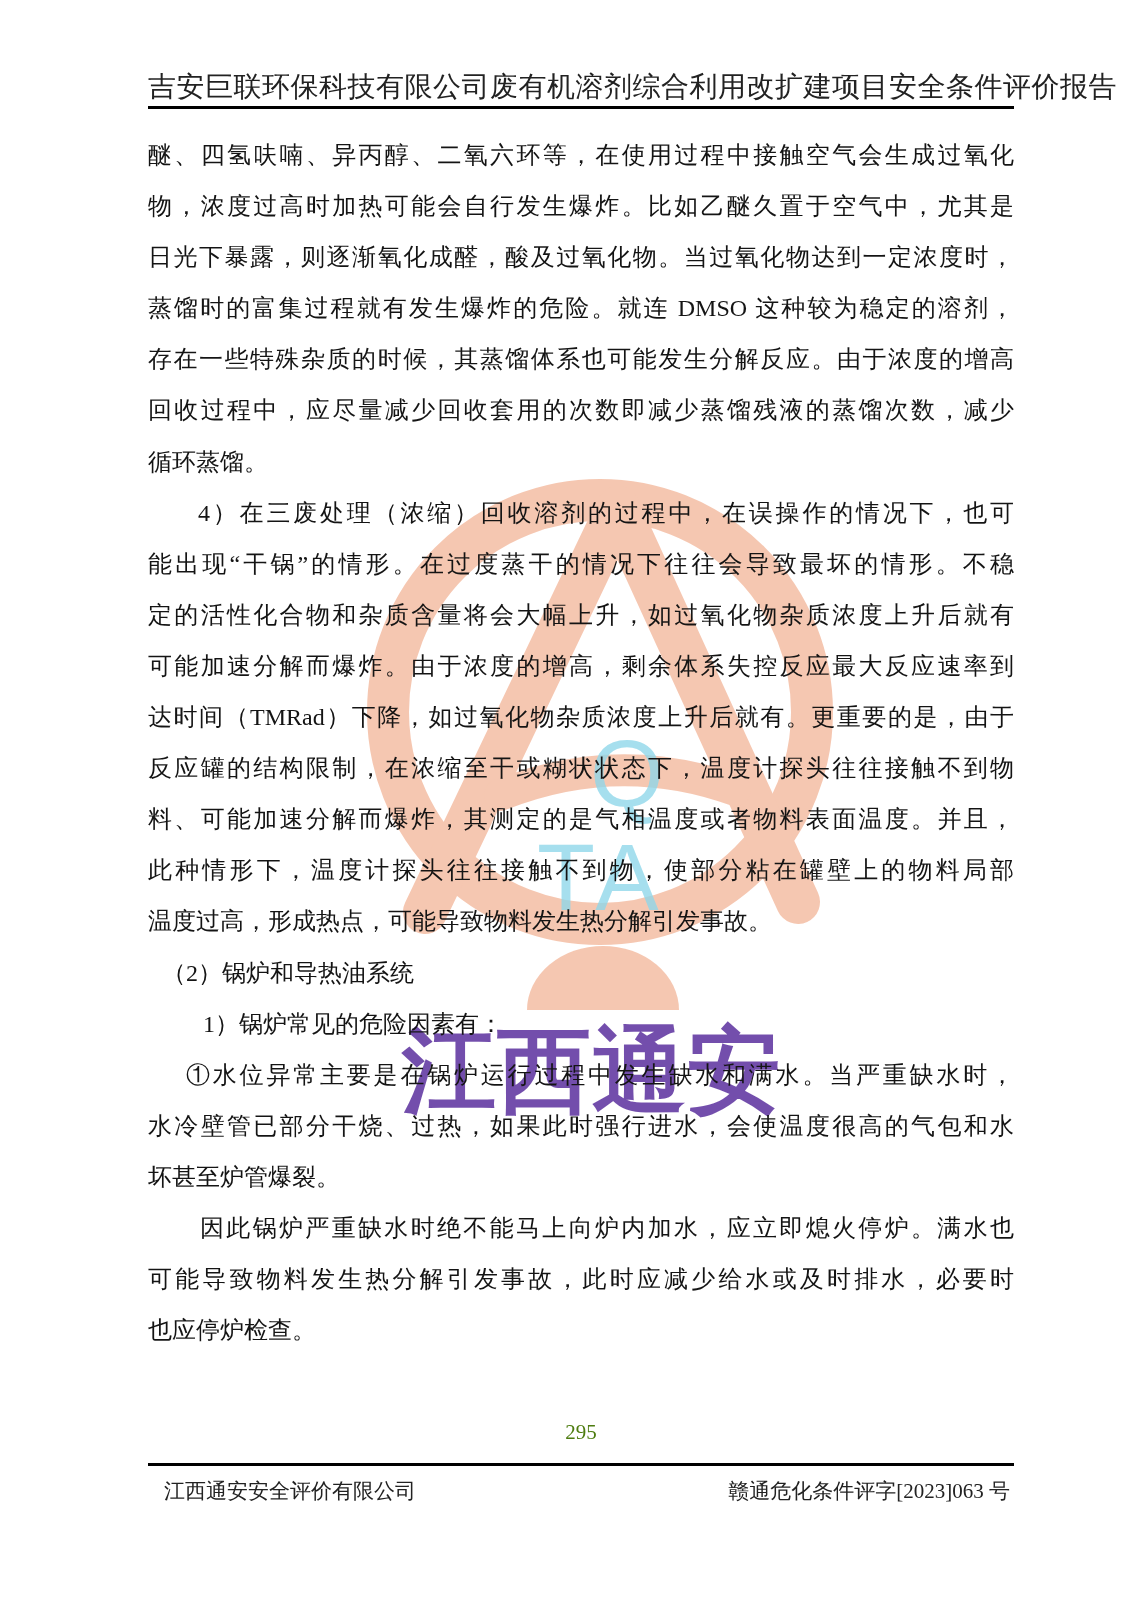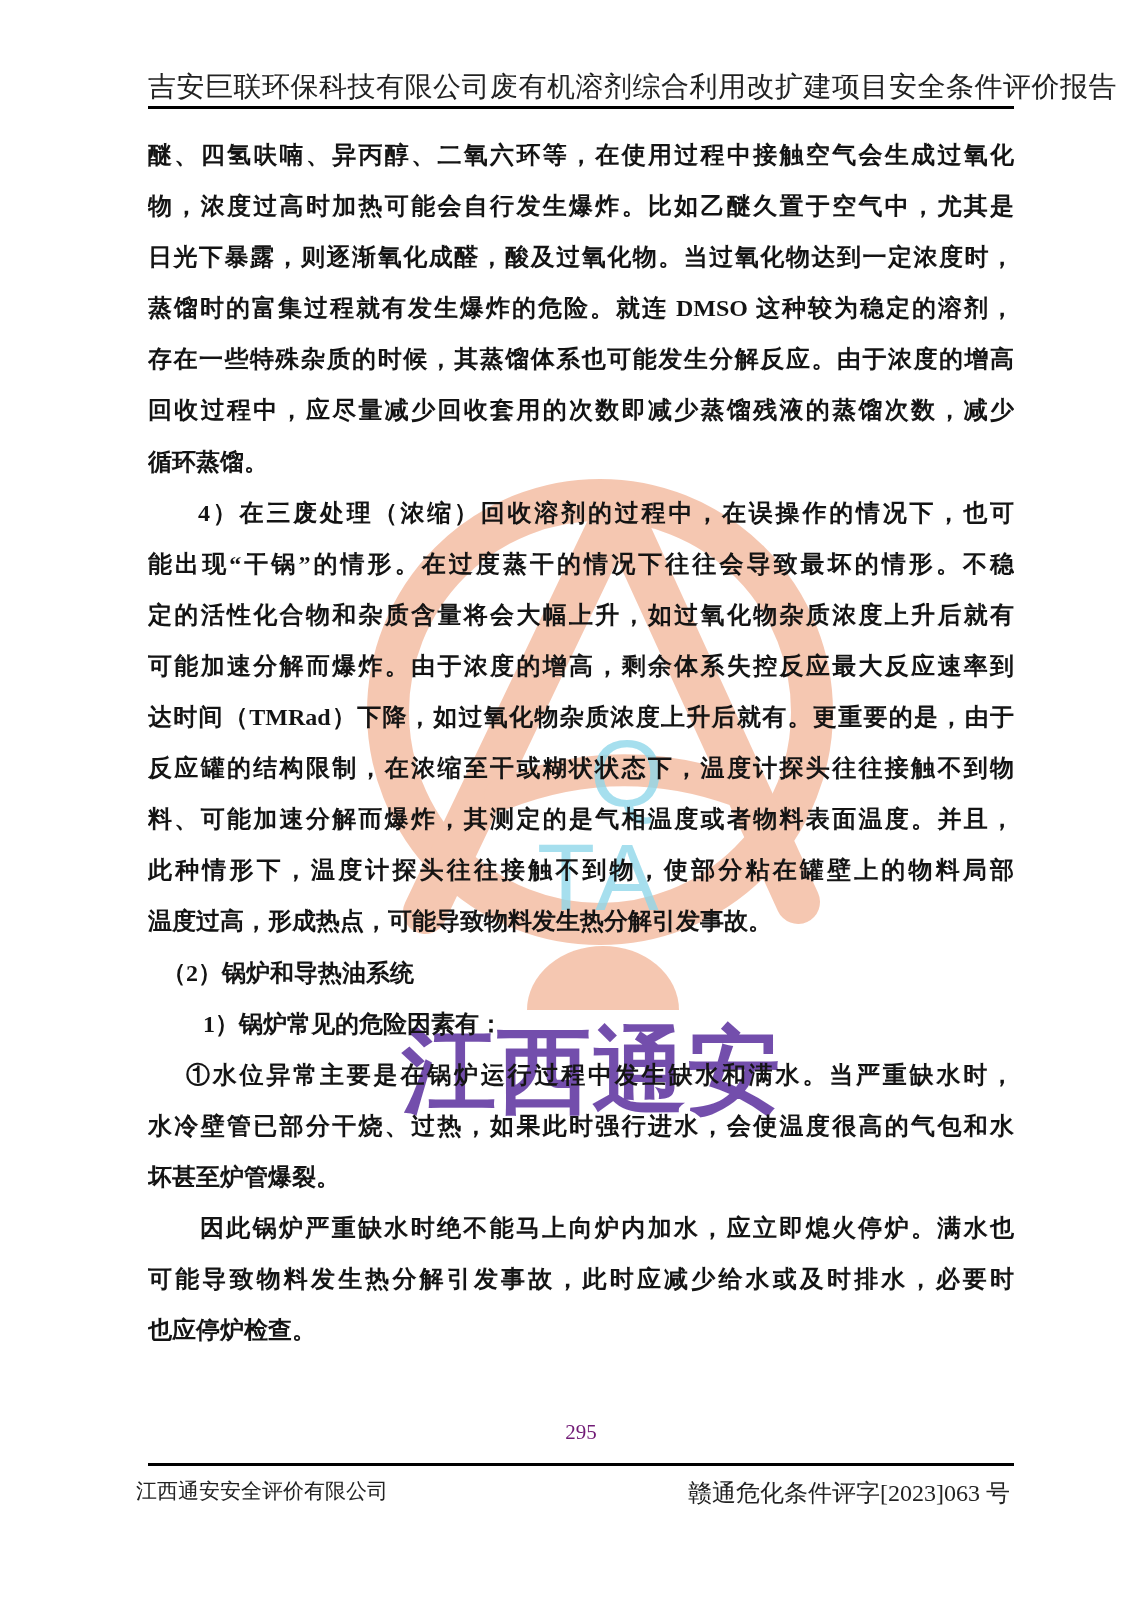--- a/index.html
+++ b/index.html
@@ -26,40 +26,40 @@
     position:absolute;left:0;top:0;z-index:0;pointer-events:none;
   }
   .wm-text{
     position:absolute;left:402px;top:1008px;z-index:0;
     font-family:"Liberation Sans","DejaVu Sans",sans-serif;
     font-size:94px;font-weight:700;letter-spacing:1px;
     color:#4c1d95;opacity:0.78;white-space:nowrap;pointer-events:none;
   }
   
   .textblock{
-    position:absolute;top:130px;left:148px;width:866px;z-index:1;font-weight:bold;
+    position:absolute;top:130px;left:148px;width:866px;z-index:1;
   }
   .ln{
     font-size:24px;line-height:51.1px;height:51.1px;overflow:hidden;
     text-align:justify;text-align-last:justify;color:#141414;
   }
   .ln.last{text-align:left;text-align-last:left;}
   
   .page-num{
     position:absolute;top:1420px;left:148px;width:866px;z-index:1;
-    text-align:center;font-size:21px;color:#701a75;
+    text-align:center;font-size:21px;color:#4d7c0f;
   }
   .footer-rule{
     position:absolute;top:1463px;left:148px;width:866px;height:3px;background:#000;z-index:1;
   }
   .footer-left{
-    position:absolute;top:1477px;left:136px;font-size:21px;color:#222;z-index:1;white-space:nowrap;
+    position:absolute;top:1477px;left:164px;font-size:21px;color:#222;z-index:1;white-space:nowrap;
   }
   .footer-right{
-    position:absolute;top:1477px;right:121px;font-size:24px;color:#222;z-index:1;white-space:nowrap;
+    position:absolute;top:1477px;right:121px;font-size:21px;color:#222;z-index:1;white-space:nowrap;
   }
 </style>
 </head>
 <body>
 
 <div class="page">
 
   <svg class="wm-svg" width="1131" height="1600" viewBox="0 0 1131 1600" aria-hidden="true">
     <g opacity="0.72">
       <circle cx="600" cy="712" r="212" fill="none" stroke="#f2b294" stroke-width="42"></circle>

